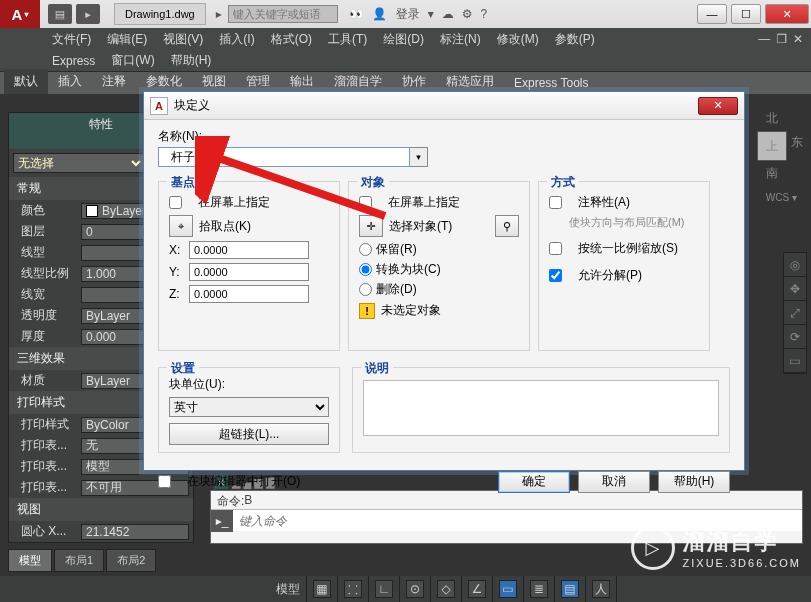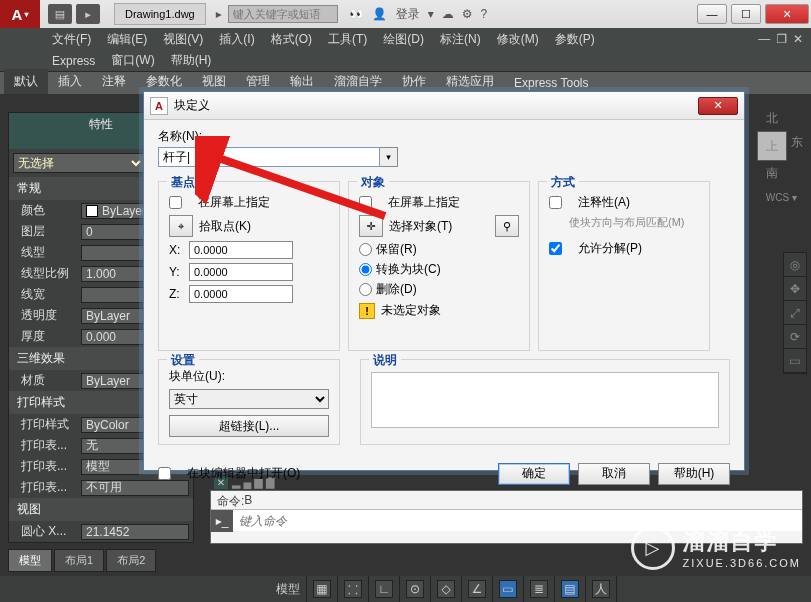--- a/index.html
+++ b/index.html
@@ -71,43 +71,43 @@
 
     
     .dialog { position:absolute; left:143px; top:91px; width:602px; height:380px; background:#f4f4f4; border:1px solid #5a7aa0; box-shadow:0 0 0 4px rgba(100,140,180,.35);}
     .dlg-title { height:28px; background:linear-gradient(#fdfdfd,#e8e8e8); display:flex; align-items:center; padding:0 6px; border-bottom:1px solid #c8c8c8;}
     .dlg-title .logo{ width:18px; height:18px; background:#fff; border:1px solid #aaa; color:#a01818; font-weight:bold; font-size:11px; display:flex; align-items:center; justify-content:center; margin-right:6px;}
     .dlg-close{ margin-left:auto; width:40px; height:18px; background:linear-gradient(#d94b4b,#b82424); border:1px solid #7a1515; border-radius:2px; color:#fff; display:flex; align-items:center; justify-content:center; font-size:11px;}
     .dlg-body{ padding:8px 14px; }
     .row-name{ display:flex; flex-direction:column; margin-bottom:6px;}
     .row-name label{ font-size:12px; margin-bottom:2px;}
     .row-name .combo{ display:flex;}
-    .row-name input{ width:222px; height:20px; border:1px solid #7a9ac0; padding:0 4px; font-size:12px;}
+    .row-name input{ width:252px; height:20px; border:1px solid #7a9ac0; padding:0 12px; font-size:12px;}
     .row-name .dd{ width:18px; height:20px; border:1px solid #888; border-left:none; background:#eee; display:flex; align-items:center; justify-content:center; font-size:9px;}
 
     .cols{ display:flex; gap:8px; }
     .group{ border:1px solid #d3d3d3; padding:8px 10px 10px; position:relative; margin-top:8px;}
     .group .legend{ position:absolute; top:-8px; left:8px; background:#f4f4f4; padding:0 4px; color:#1646a0; font-size:12px;font-weight:bold;}
     .g1{ width:182px; height:170px;}
     .g2{ width:182px; height:170px;}
     .g3{ width:172px; height:170px;}
     .chk{ display:flex; align-items:center; gap:16px; margin:4px 0;}
     .chk input{ width:13px; height:13px;}
     .btnline{ display:flex; align-items:center; gap:6px; margin:4px 0;}
     .sqbtn{ width:24px; height:22px; background:linear-gradient(#fafafa,#e2e2e2); border:1px solid #8a8a8a; display:flex; align-items:center; justify-content:center; font-size:11px;}
     .xyz-row{ display:flex; align-items:center; gap:6px; margin:4px 0;}
     .xyz-row label{ width:14px;}
-    .xyz-row input{ width:104px; height:18px; border:1px solid #888; padding:0 4px; font-size:11px;}
+    .xyz-row input{ width:120px; height:18px; border:1px solid #888; padding:0 4px; font-size:11px;}
     .radio-row{ display:flex; align-items:center; gap:4px; margin:3px 0;}
     .radio-row input{ width:13px;height:13px;}
     .warn{ display:flex; align-items:center; gap:6px; margin-top:4px;}
     .warn .tri{ width:16px;height:16px; background:#ffcd2a; border:1px solid #c09000; display:flex; align-items:center; justify-content:center; font-weight:bold; color:#000; font-size:11px;}
     .sub{ color:#888; padding-left:20px; font-size:11px;}
 
-    .cols2{ display:flex; gap:20px; }
+    .cols2{ display:flex; gap:12px; margin-top:8px;}
     .g4{ width:182px; height:86px;}
     .g5{ flex:1; height:86px;}
     .g4 select{ width:160px; height:20px; border:1px solid #888; font-size:12px; margin-top:4px;}
     .linkbtn{ width:160px; height:22px; background:linear-gradient(#fafafa,#e2e2e2); border:1px solid #8a8a8a; margin-top:6px;}
     .g5 textarea{ width:100%; height:56px; border:1px solid #bbb; resize:none; font-size:12px; margin-top:4px;}
 
     .dlg-foot{ display:flex; align-items:center; padding:8px 14px;}
     .dlg-foot .right{ margin-left:auto; display:flex; gap:8px;}
     .dlgbtn{ width:72px; height:22px; background:linear-gradient(#fafafa,#e2e2e2); border:1px solid #8a8a8a; font-size:12px;}
     .dlgbtn.primary{ border:1px solid #3b72b5; box-shadow:inset 0 0 0 1px #aacdf1;}
@@ -409,20 +409,24 @@
       </div>
 
       <div class="group g3">
         <span class="legend">方式</span>
         <label class="chk">
             <input type="checkbox" style="">
             <span>注释性(A)</span>
           </label>
         <div class="sub">使块方向与布局匹配(M)</div>
         <label class="chk" style="margin-top:10px;">
+            <input type="checkbox" style="">
+            <span>按统一比例缩放(S)</span>
+          </label>
+        <label class="chk" style="margin-top:10px;">
             <input type="checkbox" checked="" style="">
             <span>允许分解(P)</span>
           </label>
       </div>
     </div>
 
     <div class="cols2">
       <div class="group g4">
         <span class="legend">设置</span>
         <div>块单位(U):</div>

